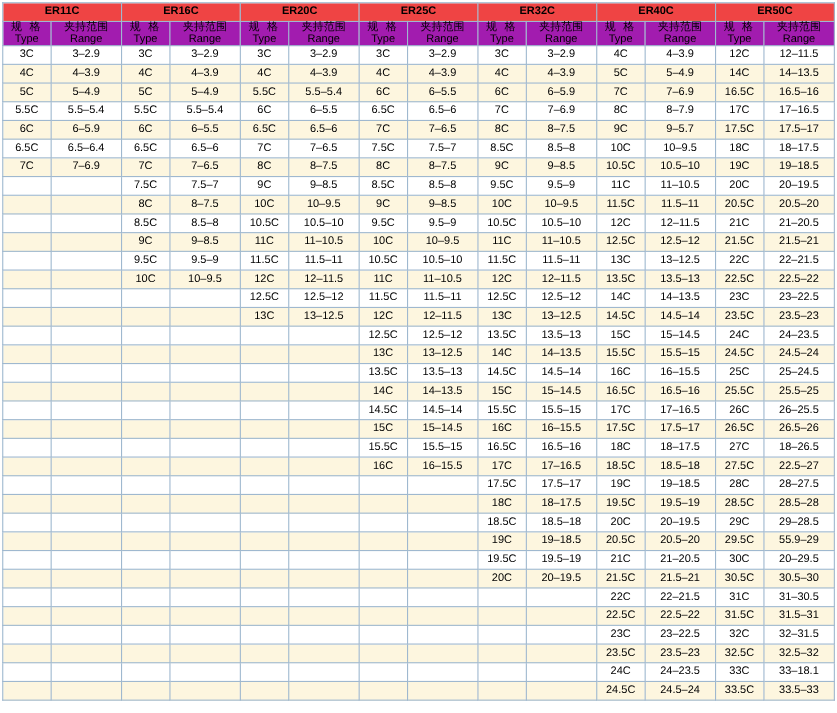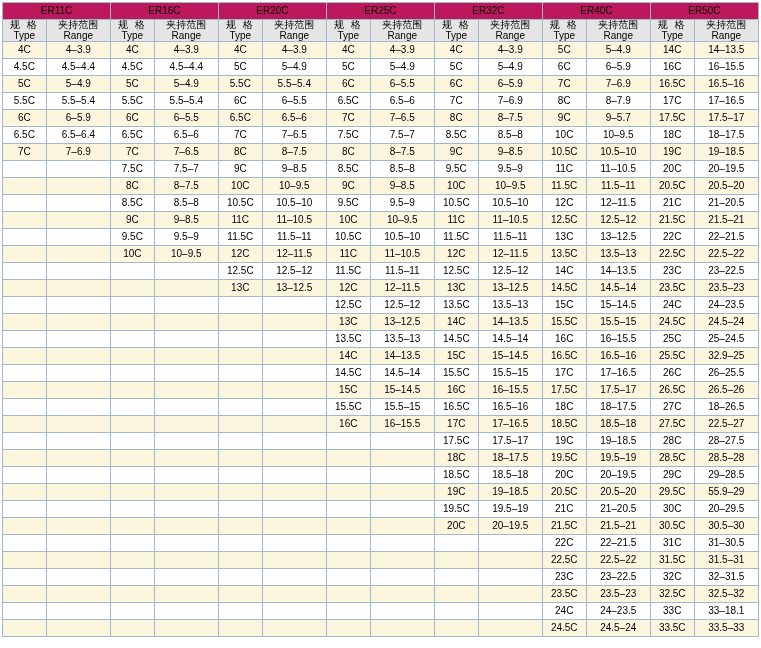--- a/index.html
+++ b/index.html
@@ -1,21 +1,21 @@
 <!DOCTYPE html>
 <html><head>
 <meta charset="utf-8">
 <style>
   html,body{margin:0;padding:0;background:#ffffff;}
   body{font-family:"Liberation Sans","DejaVu Sans",sans-serif;}
   #sheet{width:761px;height:648px;position:relative;overflow:hidden;background:#fff;}
   table.ertable{border-collapse:collapse;table-layout:fixed;width:757px;margin:2px 0 0 2px;}
   table.ertable td,table.ertable th{border:1px solid #9fb8cf;padding:0;margin:0;text-align:center;vertical-align:middle;font-size:10px;line-height:1.05;color:#000;height:17px;box-sizing:border-box;}
-  th.grp{background:#be185d;color:#ffffff;font-weight:normal;font-size:12px;height:22px;border:1px solid #ffffff;}
-  th.sub{background:#e5e5e5;color:#ffffff;font-weight:normal;font-size:10px;height:26px;border:1px solid #ffffff;line-height:1.15;}
+  th.grp{background:#ef4444;color:#ffffff;font-weight:bold;font-size:12px;height:22px;border:1px solid #ffffff;}
+  th.sub{background:#a21caf;color:#ffffff;font-weight:normal;font-size:10px;height:26px;border:1px solid #ffffff;line-height:1.15;}
   td.typ{width:38px;}
   td.rng{width:56px;}
   col.ctyp{width:38px;}
   col.crng{width:56px;}
   tr.alt td{background:#fdf6df;}
   tr.norm td{background:#ffffff;}
   td.empty{background:#ffffff;}
   tr.alt td.empty{background:#fdf6df;}
   .sp{letter-spacing:2px;}
 </style>
@@ -103,52 +103,52 @@
             <div class="sp">规 格</div>
             <div>Type</div>
           </th>
           <th class="sub">
             <div>夹持范围</div>
             <div>Range</div>
           </th>
         </tr>
     </thead>
     <tbody id="tbody">
+        <tr class="norm">
+          <td class="typ">3C</td>
+          <td class="rng">3–2.9</td>
+          <td class="typ">3C</td>
+          <td class="rng">3–2.9</td>
+          <td class="typ">3C</td>
+          <td class="rng">3–2.9</td>
+          <td class="typ">3C</td>
+          <td class="rng">3–2.9</td>
+          <td class="typ">3C</td>
+          <td class="rng">3–2.9</td>
+          <td class="typ">4C</td>
+          <td class="rng">4–3.9</td>
+          <td class="typ">12C</td>
+          <td class="rng">12–11.5</td>
+        </tr>
         <tr class="alt">
           <td class="typ">4C</td>
           <td class="rng">4–3.9</td>
           <td class="typ">4C</td>
           <td class="rng">4–3.9</td>
           <td class="typ">4C</td>
           <td class="rng">4–3.9</td>
           <td class="typ">4C</td>
           <td class="rng">4–3.9</td>
           <td class="typ">4C</td>
           <td class="rng">4–3.9</td>
           <td class="typ">5C</td>
           <td class="rng">5–4.9</td>
           <td class="typ">14C</td>
           <td class="rng">14–13.5</td>
         </tr>
-        <tr class="norm">
-          <td class="typ">4.5C</td>
-          <td class="rng">4.5–4.4</td>
-          <td class="typ">4.5C</td>
-          <td class="rng">4.5–4.4</td>
-          <td class="typ">5C</td>
-          <td class="rng">5–4.9</td>
-          <td class="typ">5C</td>
-          <td class="rng">5–4.9</td>
-          <td class="typ">5C</td>
-          <td class="rng">5–4.9</td>
-          <td class="typ">6C</td>
-          <td class="rng">6–5.9</td>
-          <td class="typ">16C</td>
-          <td class="rng">16–15.5</td>
-        </tr>
         <tr class="alt">
           <td class="typ">5C</td>
           <td class="rng">5–4.9</td>
           <td class="typ">5C</td>
           <td class="rng">5–4.9</td>
           <td class="typ">5.5C</td>
           <td class="rng">5.5–5.4</td>
           <td class="typ">6C</td>
           <td class="rng">6–5.5</td>
           <td class="typ">6C</td>
@@ -405,21 +405,21 @@
           <td class="rng empty"></td>
           <td class="typ empty"></td>
           <td class="rng empty"></td>
           <td class="typ">14C</td>
           <td class="rng">14–13.5</td>
           <td class="typ">15C</td>
           <td class="rng">15–14.5</td>
           <td class="typ">16.5C</td>
           <td class="rng">16.5–16</td>
           <td class="typ">25.5C</td>
-          <td class="rng">32.9–25</td>
+          <td class="rng">25.5–25</td>
         </tr>
         <tr class="norm">
           <td class="typ empty"></td>
           <td class="rng empty"></td>
           <td class="typ empty"></td>
           <td class="rng empty"></td>
           <td class="typ empty"></td>
           <td class="rng empty"></td>
           <td class="typ">14.5C</td>
           <td class="rng">14.5–14</td>

